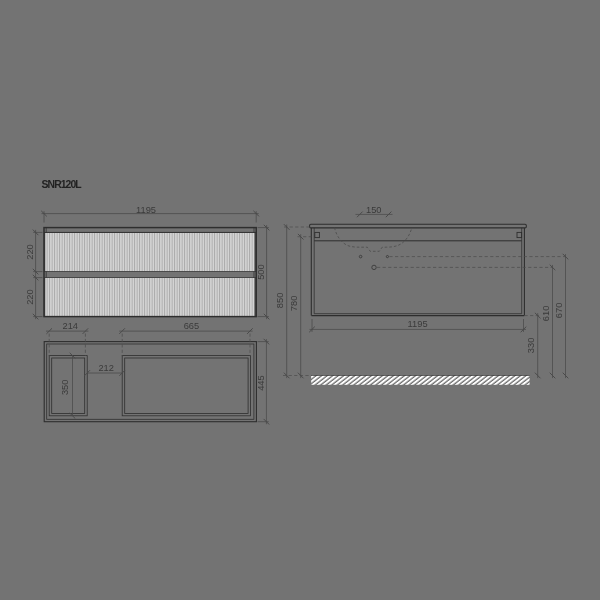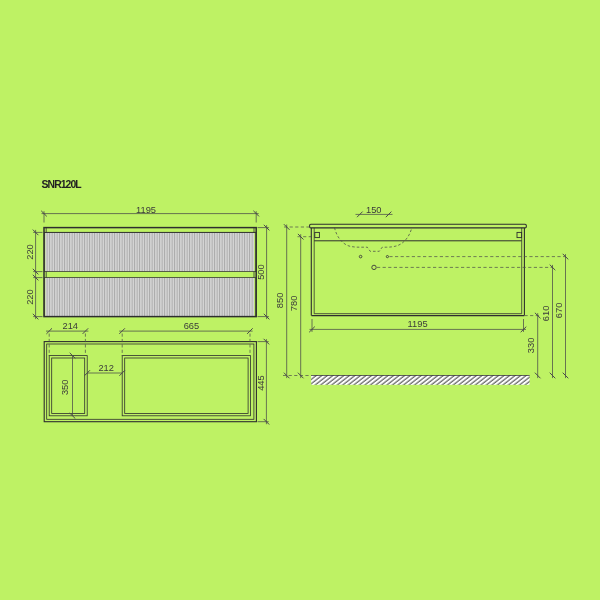--- a/index.html
+++ b/index.html
@@ -1,16 +1,16 @@
 <!DOCTYPE html>
 <html><head>
 <meta charset="utf-8">
 <style>
   html,body{margin:0;padding:0;background:#ffffff;}
-  #page{width:600px;height:600px;position:relative;background:#bef264;overflow:hidden;}
+  #page{width:600px;height:600px;position:relative;background:#737373;overflow:hidden;}
   svg{position:absolute;left:0;top:0;}
   text{font-family:"Liberation Sans",sans-serif;fill:#3a3a3a;}
   .dim{font-size:9.3px;}
   .ttl{font-size:10.4px;font-weight:bold;fill:#222;letter-spacing:-0.9px;}
 </style>
 </head>
 <body>
 <div id="page">
 <svg width="600" height="600" viewBox="0 0 600 600">
 <defs>

